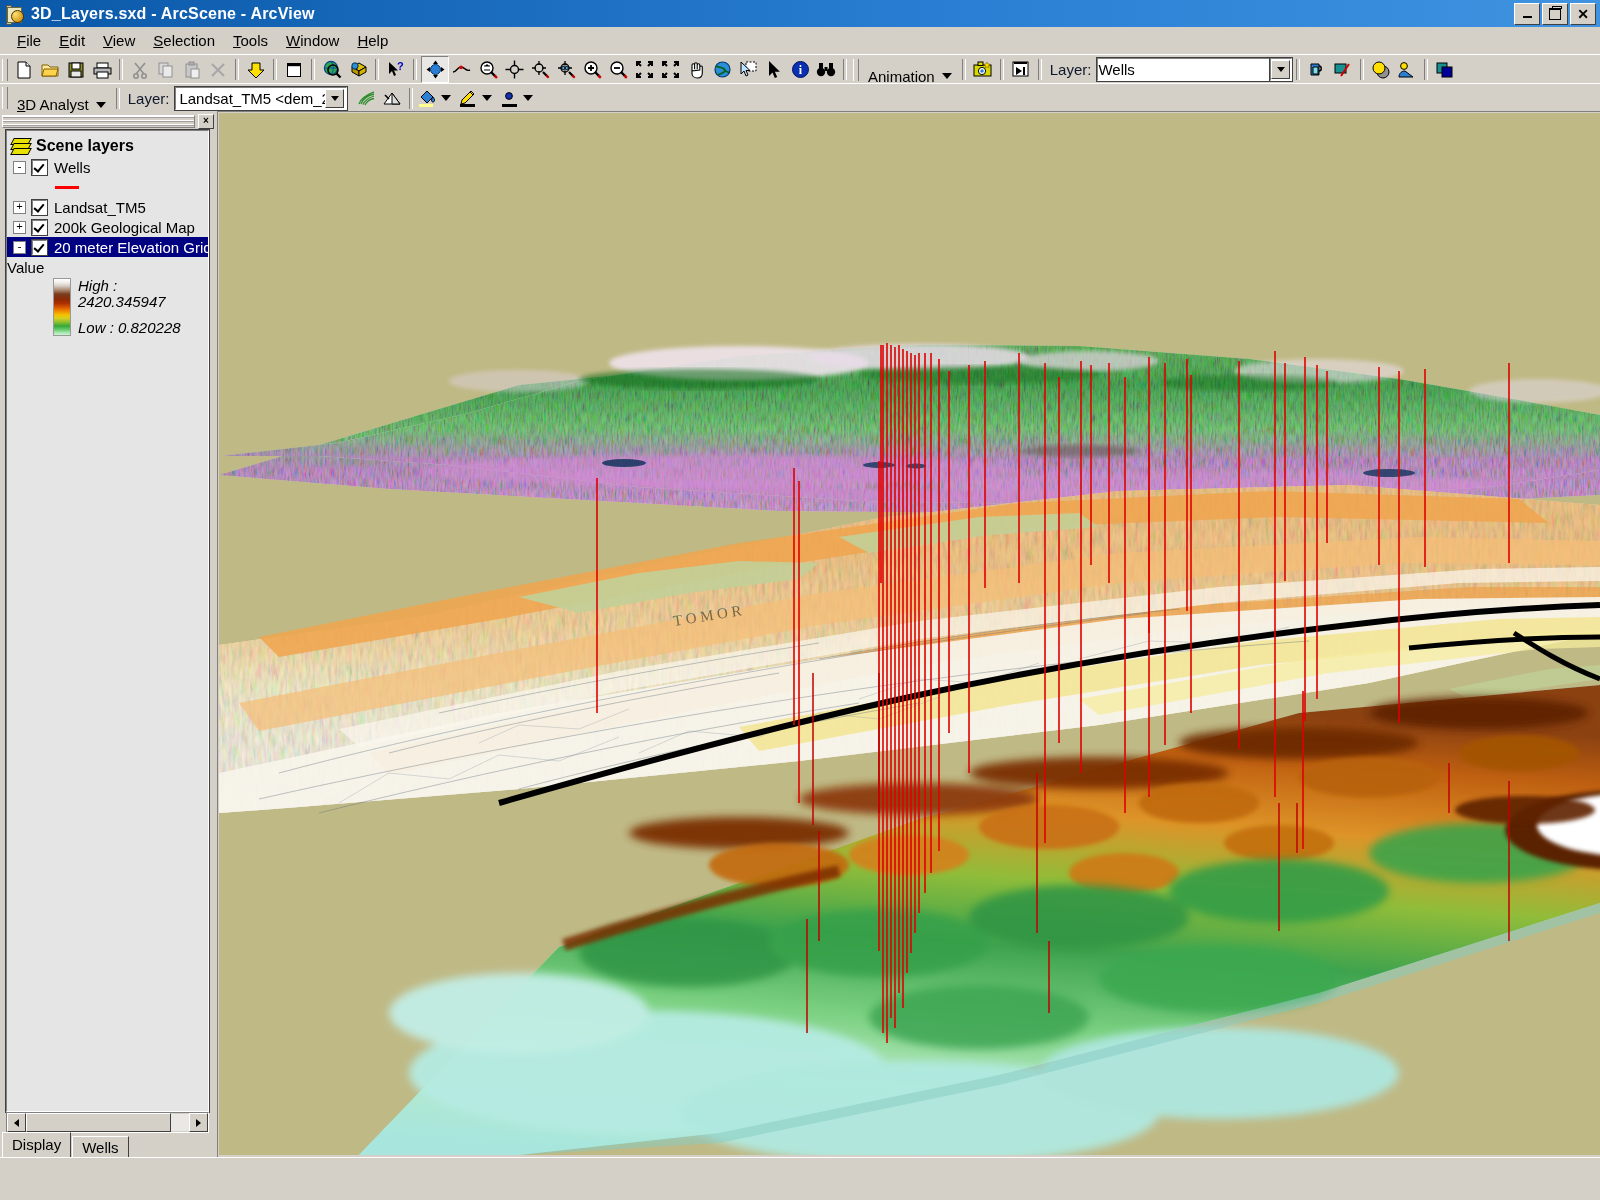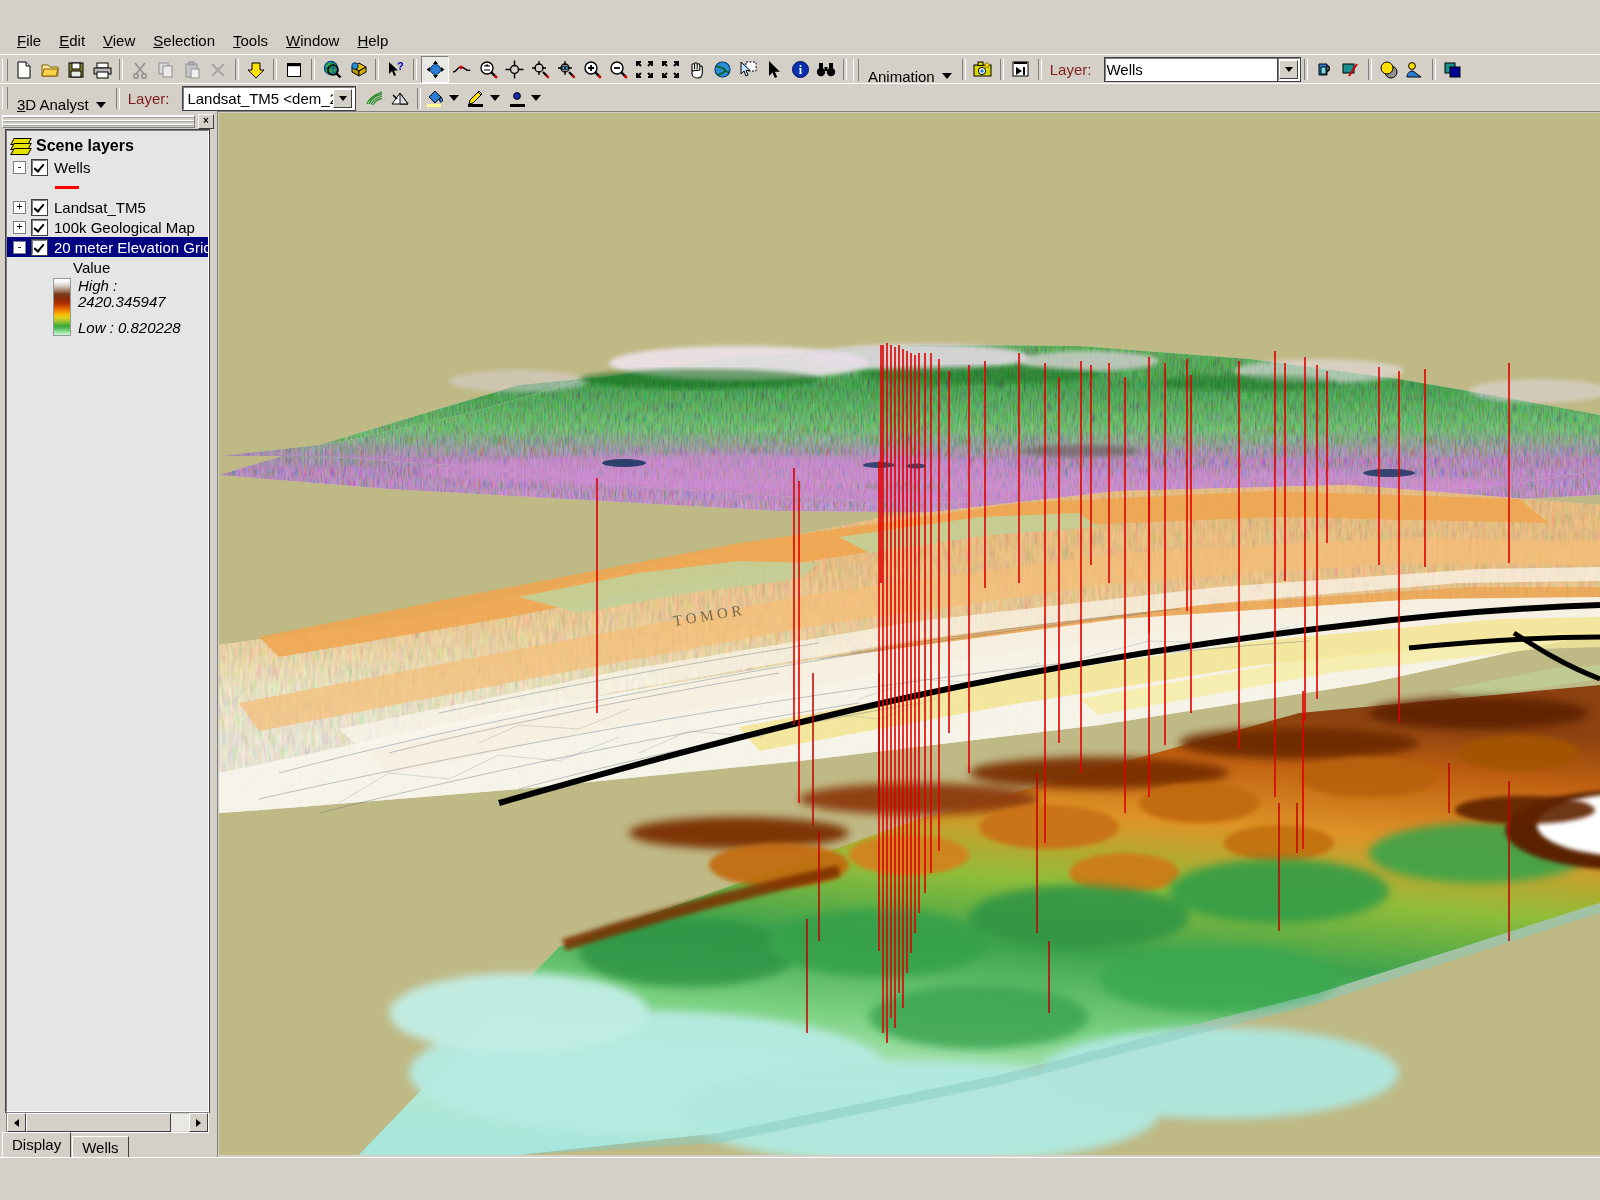--- a/index.html
+++ b/index.html
@@ -77,21 +77,21 @@
     width:26px;height:25px;display:flex;align-items:center;justify-content:center;
     position:relative;flex:0 0 auto;
   }
   .tbi.pressed{
     border-top:1px solid #808080;border-left:1px solid #808080;
     border-right:1px solid #ffffff;border-bottom:1px solid #ffffff;
     background:repeating-conic-gradient(#ffffff 0% 25%, #d4d0c8 0% 50%) 50%/2px 2px;
   }
   svg{display:block;}
 
-  .tb-label{font-size:15px;color:#7f1d1d;padding:0 14px 0 4px;white-space:nowrap;}
+  .tb-label{font-size:15px;color:#0f172a;padding:0 6px 0 4px;white-space:nowrap;}
   .dropdown-cap{
     display:flex;align-items:center;padding:0 6px;font-size:15px;white-space:nowrap;margin-top:13px;
   }
   .tri-down{
     width:0;height:0;border-left:5px solid transparent;border-right:5px solid transparent;
     border-top:6px solid #000;margin-left:7px;
   }
   .combo{
     height:21px;background:#ffffff;
     border-top:1px solid #808080;border-left:1px solid #808080;
@@ -180,21 +180,21 @@
     outline:1px solid #404040;margin-right:7px;position:relative;flex:0 0 auto;
   }
   .chk::after{
     content:"";position:absolute;left:3px;top:1px;width:4px;height:8px;
     border-right:2px solid #000;border-bottom:2px solid #000;transform:rotate(40deg);
   }
   .rlabel{font-size:15px;color:#000;white-space:nowrap;}
 
   .symbol-row{height:20px;padding-left:48px;display:flex;align-items:center;}
   .well-line{width:24px;height:3px;background:#ff0000;}
-  .value-row{height:20px;padding-left:66px;display:flex;align-items:center;}
+  .value-row{height:20px;display:flex;align-items:center;}
   .value-row .rlabel{font-size:15px;}
 
   .ramp-wrap{display:flex;padding-left:46px;margin-top:1px;}
   .ramp{
     width:16px;height:56px;flex:0 0 auto;
     background:linear-gradient(to bottom,
       #ffffff 0%, #f2f0ee 6%, #d8cfc6 12%, #b09078 19%,
       #7a3d1c 27%, #8c2a08 36%, #b03000 44%,
       #e06000 52%, #f09000 58%, #f5c000 64%,
       #d8cf20 70%, #8fc030 77%, #36a83a 84%,
@@ -254,20 +254,39 @@
   .statusbar{
     position:absolute;left:0;top:1157px;width:1600px;height:43px;background:#d4d0c8;
     border-top:1px solid #ffffff;
   }
 </style>
 </head>
 <body>
 
 <div class="app">
 
+  <div class="titlebar">
+    <div class="title-icon">
+      <div class="bar"></div>
+        <div class="sheet"></div>
+        <div class="globe"></div>
+    </div>
+    <div class="title-text">3D_Layers.sxd - ArcScene - ArcView</div>
+    <div class="title-buttons">
+      <div class="tbtn">
+          <div class="min-glyph"></div>
+        </div>
+      <div class="tbtn">
+          <div class="max-glyph"></div>
+        </div>
+      <div class="tbtn">
+          <span class="close-glyph">✕</span>
+        </div>
+    </div>
+  </div>
 
   <div class="menubar">
     <div class="menu-item"><u>F</u>ile</div>
     <div class="menu-item"><u>E</u>dit</div>
     <div class="menu-item"><u>V</u>iew</div>
     <div class="menu-item"><u>S</u>election</div>
     <div class="menu-item"><u>T</u>ools</div>
     <div class="menu-item"><u>W</u>indow</div>
     <div class="menu-item"><u>H</u>elp</div>
   </div>
@@ -654,21 +673,21 @@
 
       <div class="toc-row">
         <div class="expander">+</div>
         <div class="chk"></div>
         <div class="rlabel">Landsat_TM5</div>
       </div>
 
       <div class="toc-row">
         <div class="expander">+</div>
         <div class="chk"></div>
-        <div class="rlabel">100k Geological Map</div>
+        <div class="rlabel">200k Geological Map</div>
       </div>
 
       <div class="toc-row sel" style="width:200px">
         <div class="expander">-</div>
         <div class="chk"></div>
         <div class="rlabel">20 meter Elevation Grid</div>
       </div>
 
       <div class="value-row">
         <div class="rlabel">Value</div>

